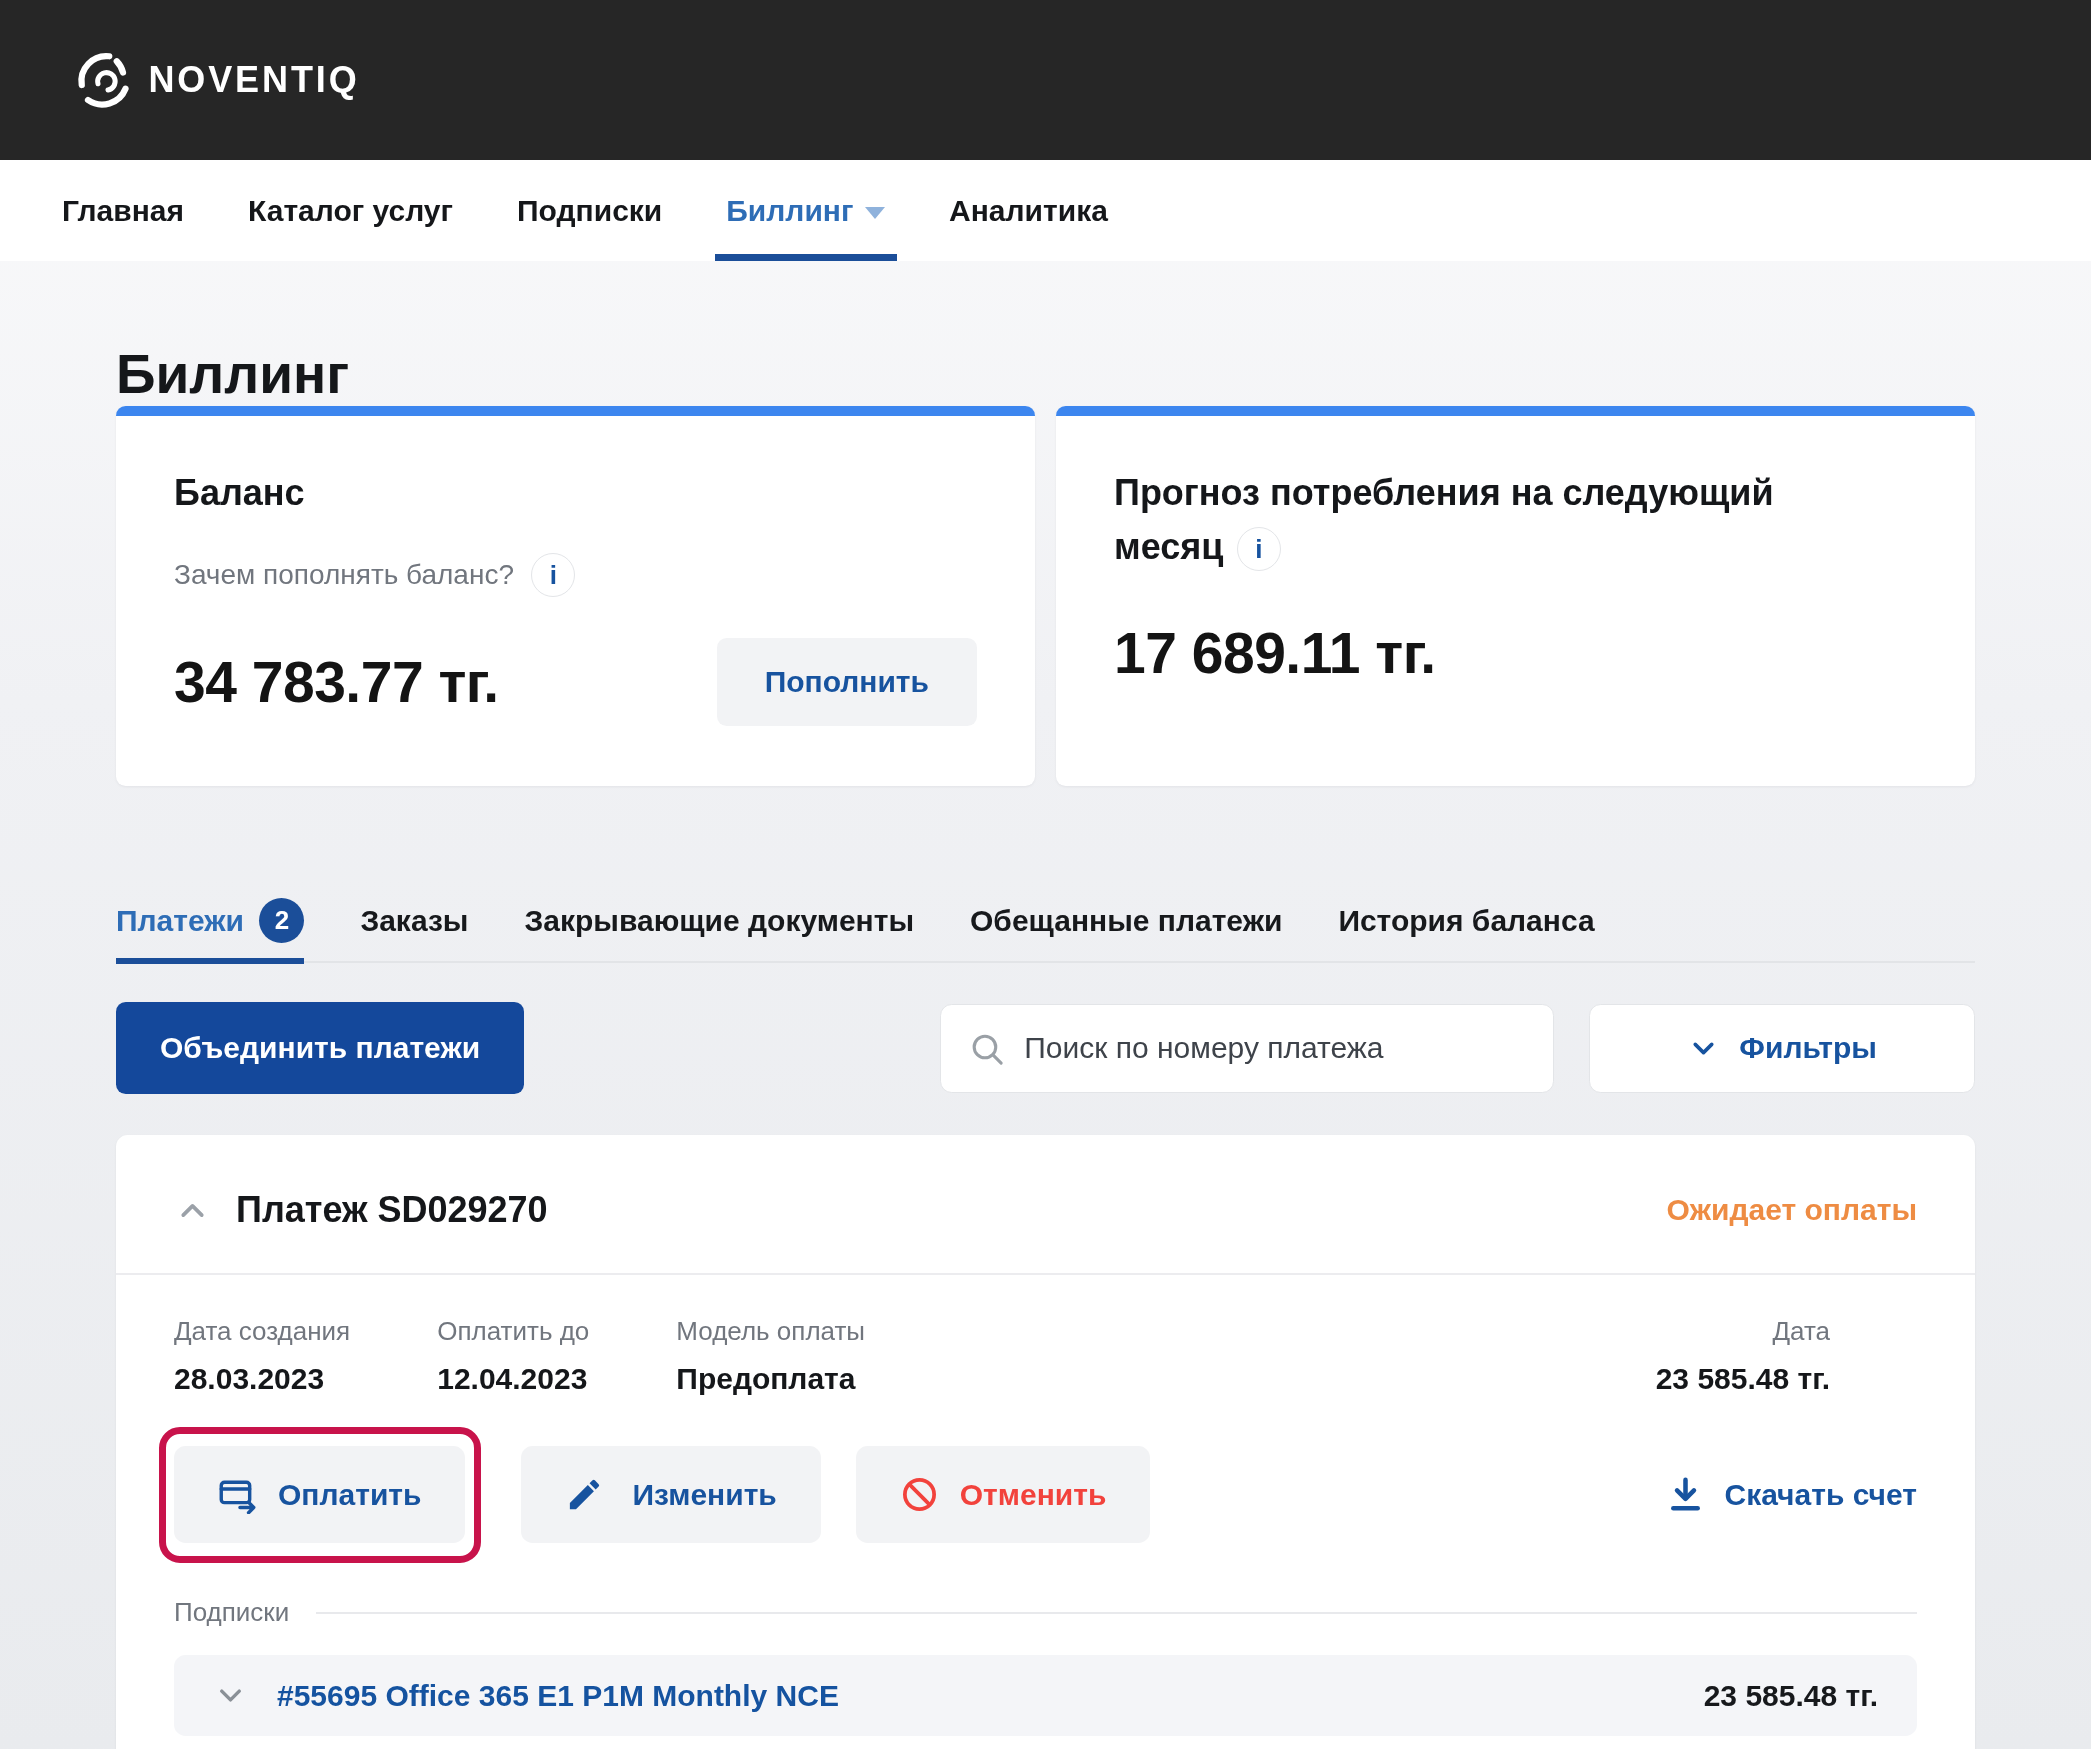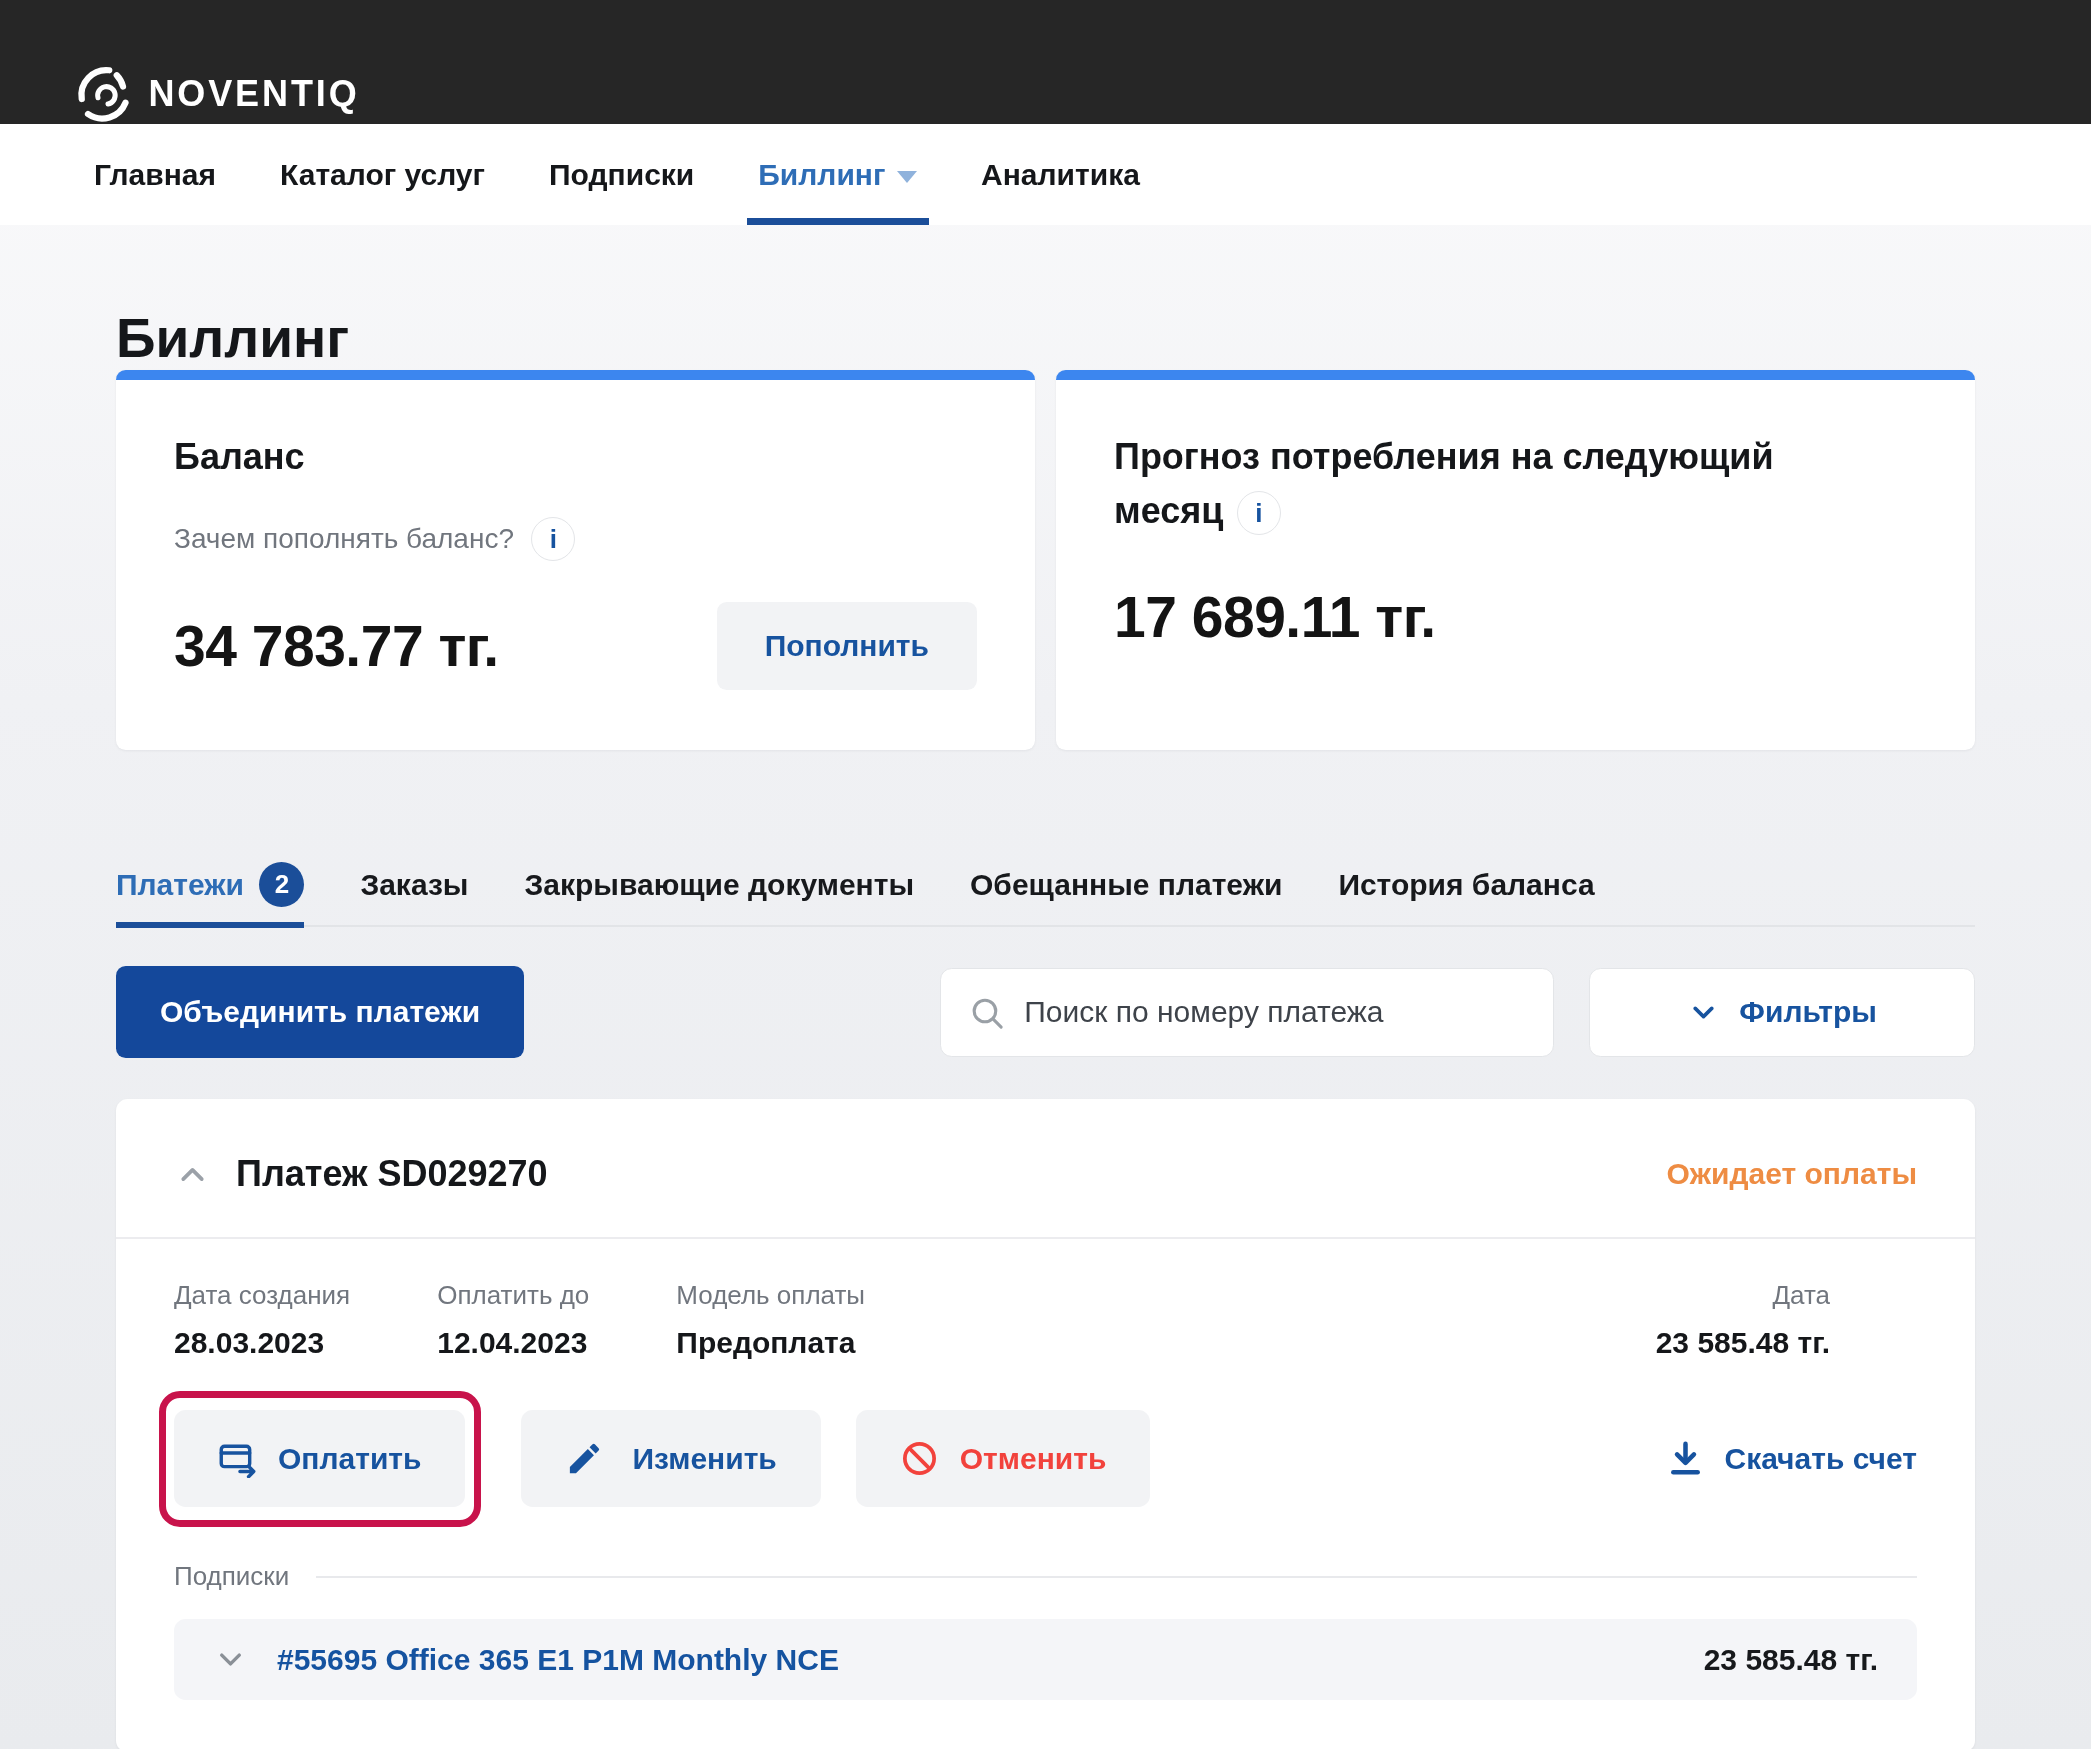--- a/index.html
+++ b/index.html
@@ -4,27 +4,27 @@
 <style>
   * { margin:0; padding:0; box-sizing:border-box; }
   html,body { width:2091px; height:1750px; overflow:hidden; }
   body {
     font-family:"Liberation Sans", sans-serif;
     background:linear-gradient(180deg,#fbfbfc 0%,#f0f1f4 40%,#e9ebee 100%);
     color:#15171a;
   }
 
   
-  .topbar { height:124px; background:#262626; display:flex; align-items:flex-end; padding:0 73px; }
+  .topbar { height:160px; background:#262626; display:flex; align-items:center; padding:0 73px; }
   .logo { display:flex; align-items:center; gap:15.4px; }
   .logo svg { width:60px; height:60px; }
   .logo-text { color:#fff; font-size:36px; font-weight:700; letter-spacing:2.9px; }
 
   
-  .mainnav { height:101px; background:#fff; display:flex; align-items:stretch; padding:0 94px; gap:64px; }
+  .mainnav { height:101px; background:#fff; display:flex; align-items:stretch; padding:0 62px; gap:64px; }
   .nav-item { display:flex; align-items:center; gap:11.6px; font-size:30px; font-weight:600; color:#15171a; cursor:pointer; position:relative; }
   .nav-item.active { color:#2e6db6; }
   .nav-item.active .underline { position:absolute; left:-11.6px; right:-11.6px; bottom:0; height:6.8px; background:#1b4e99; }
   .caret { width:0; height:0; border-left:10.6px solid transparent; border-right:10.6px solid transparent; border-top:12.6px solid #8fb2dc; margin-top:5.8px; }
 
   
   .container { padding:0 116px; }
   h1.page-title { margin-top:81px; font-size:55px; font-weight:700; color:#15171a; }
 
   

